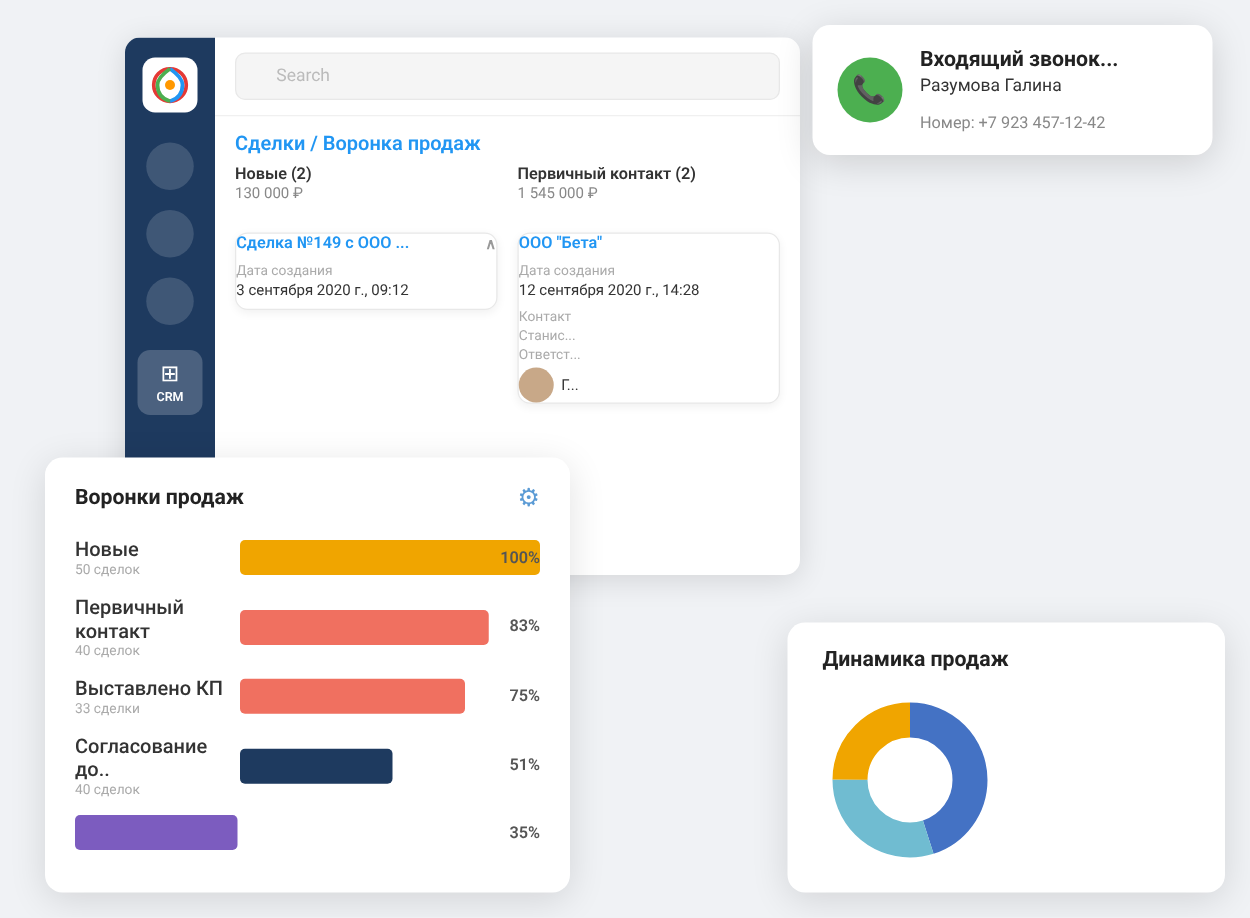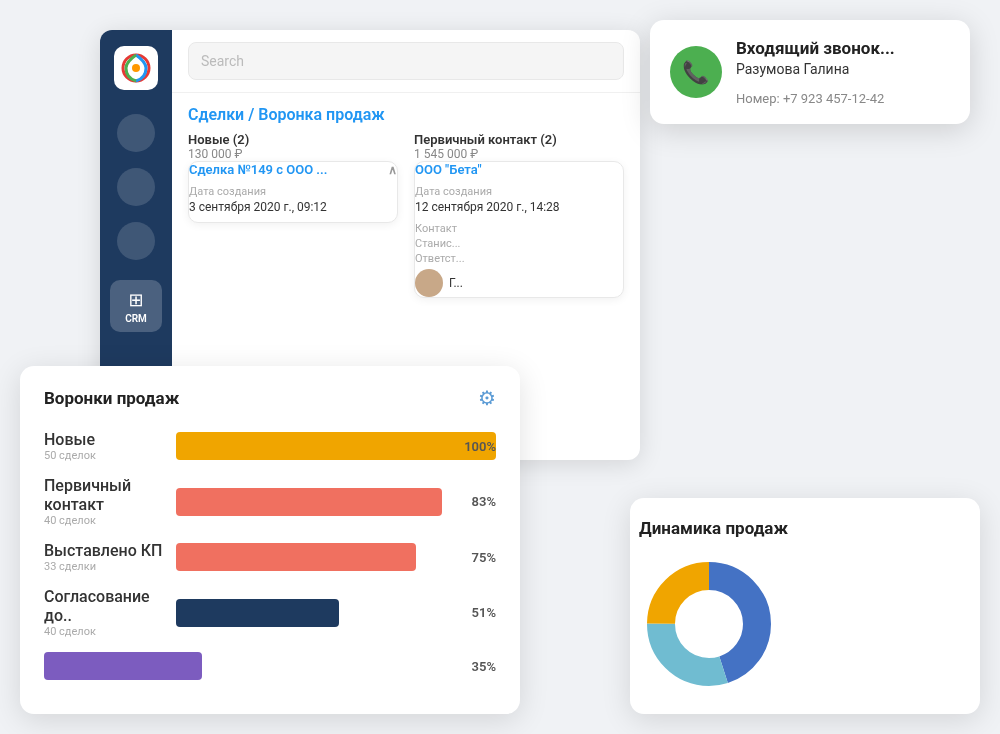--- a/index.html
+++ b/index.html
@@ -130,21 +130,21 @@
       padding: 0 16px;
       gap: 16px;
     }
 
     .crm-column {
       flex: 1;
       min-width: 0;
     }
 
     .column-header {
-      margin-bottom: 0;
+      margin-bottom: 25px;
     }
 
     .column-title {
       font-size: 13px;
       font-weight: 600;
       color: #333;
     }
 
     .column-amount {
       font-size: 12px;
@@ -237,22 +237,22 @@
 
     .call-number {
       font-size: 13px;
       color: #888;
     }
 
     
     .funnel-panel {
       position: absolute;
       bottom: 20px;
-      left: 20px;
-      width: 500px;
+      left: 36px;
+      width: 420px;
       background: #fff;
       border-radius: 14px;
       box-shadow: 0 6px 30px rgba(0,0,0,0.12);
       padding: 20px 24px;
       z-index: 5;
     }
 
     .funnel-header {
       display: flex;
       justify-content: space-between;
@@ -320,21 +320,21 @@
 
     
     .donut-panel {
       position: absolute;
       bottom: 20px;
       right: 20px;
       width: 350px;
       background: #fff;
       border-radius: 14px;
       box-shadow: 0 6px 30px rgba(0,0,0,0.12);
-      padding: 20px 9px;
+      padding: 20px 28px;
       z-index: 6;
     }
 
     .donut-header {
       font-size: 17px;
       font-weight: 700;
       color: #222;
       margin-bottom: 16px;
     }
 
@@ -392,21 +392,21 @@
     <div class="sidebar-dot"></div>
     <div class="sidebar-crm">
       <div class="sidebar-crm-icon">⊞</div>
       <div class="sidebar-crm-label">CRM</div>
     </div>
   </div>
 
   <div class="crm-content">
     <div class="crm-header">
       <div class="search-box">
-        <span style="color:#bbb;">Search</span>
+        <span style="color:#bbb;margin-left:20px;">Search</span>
       </div>
     </div>
 
     <div class="crm-breadcrumb">
       <span>Сделки /</span>
       <span>Воронка продаж</span>
     </div>
 
     <div class="crm-columns">
 

